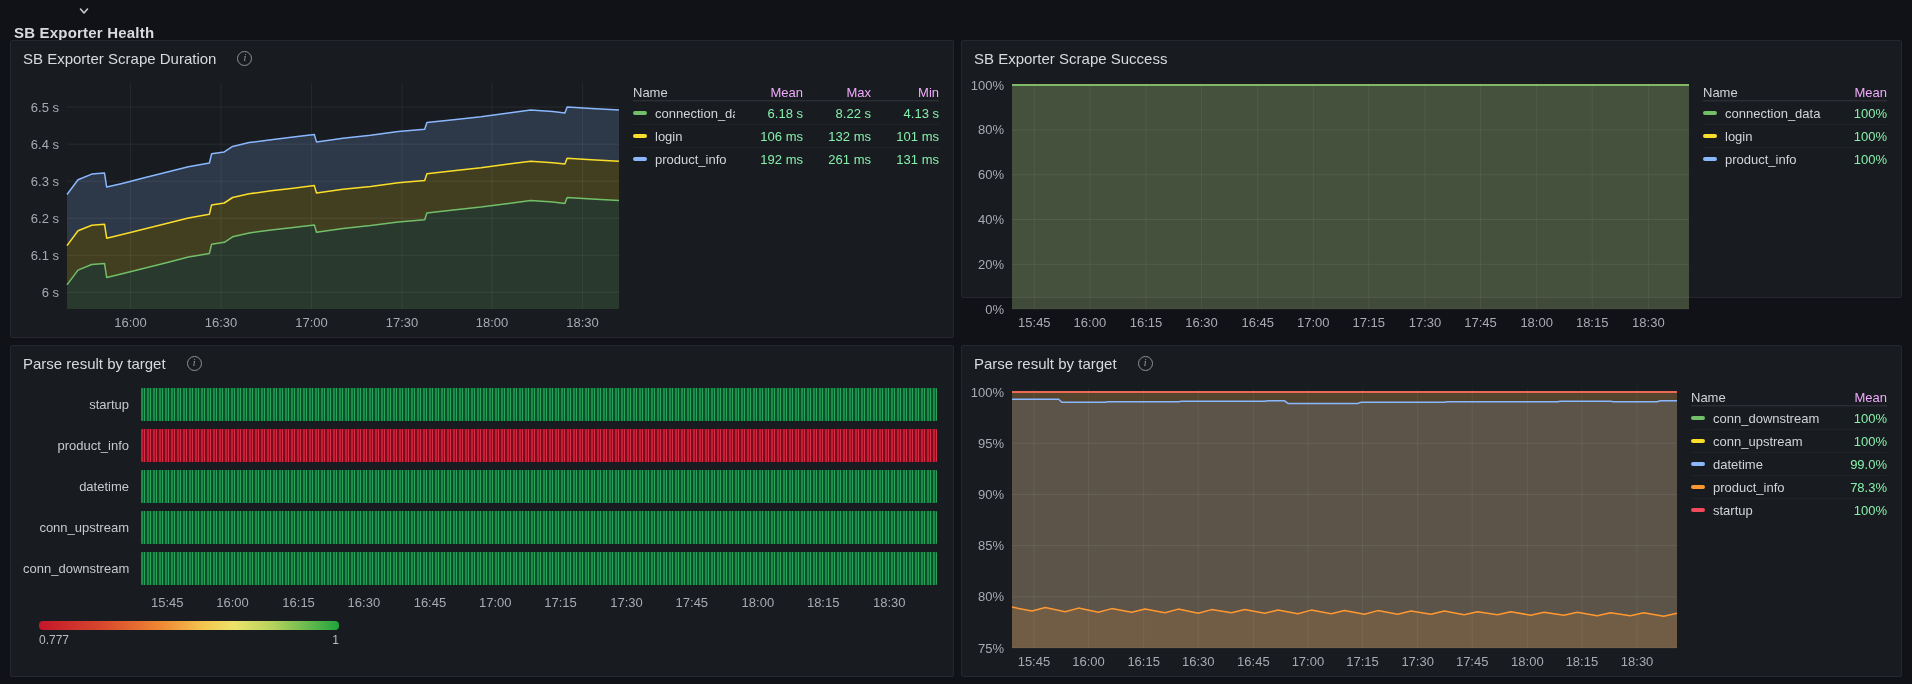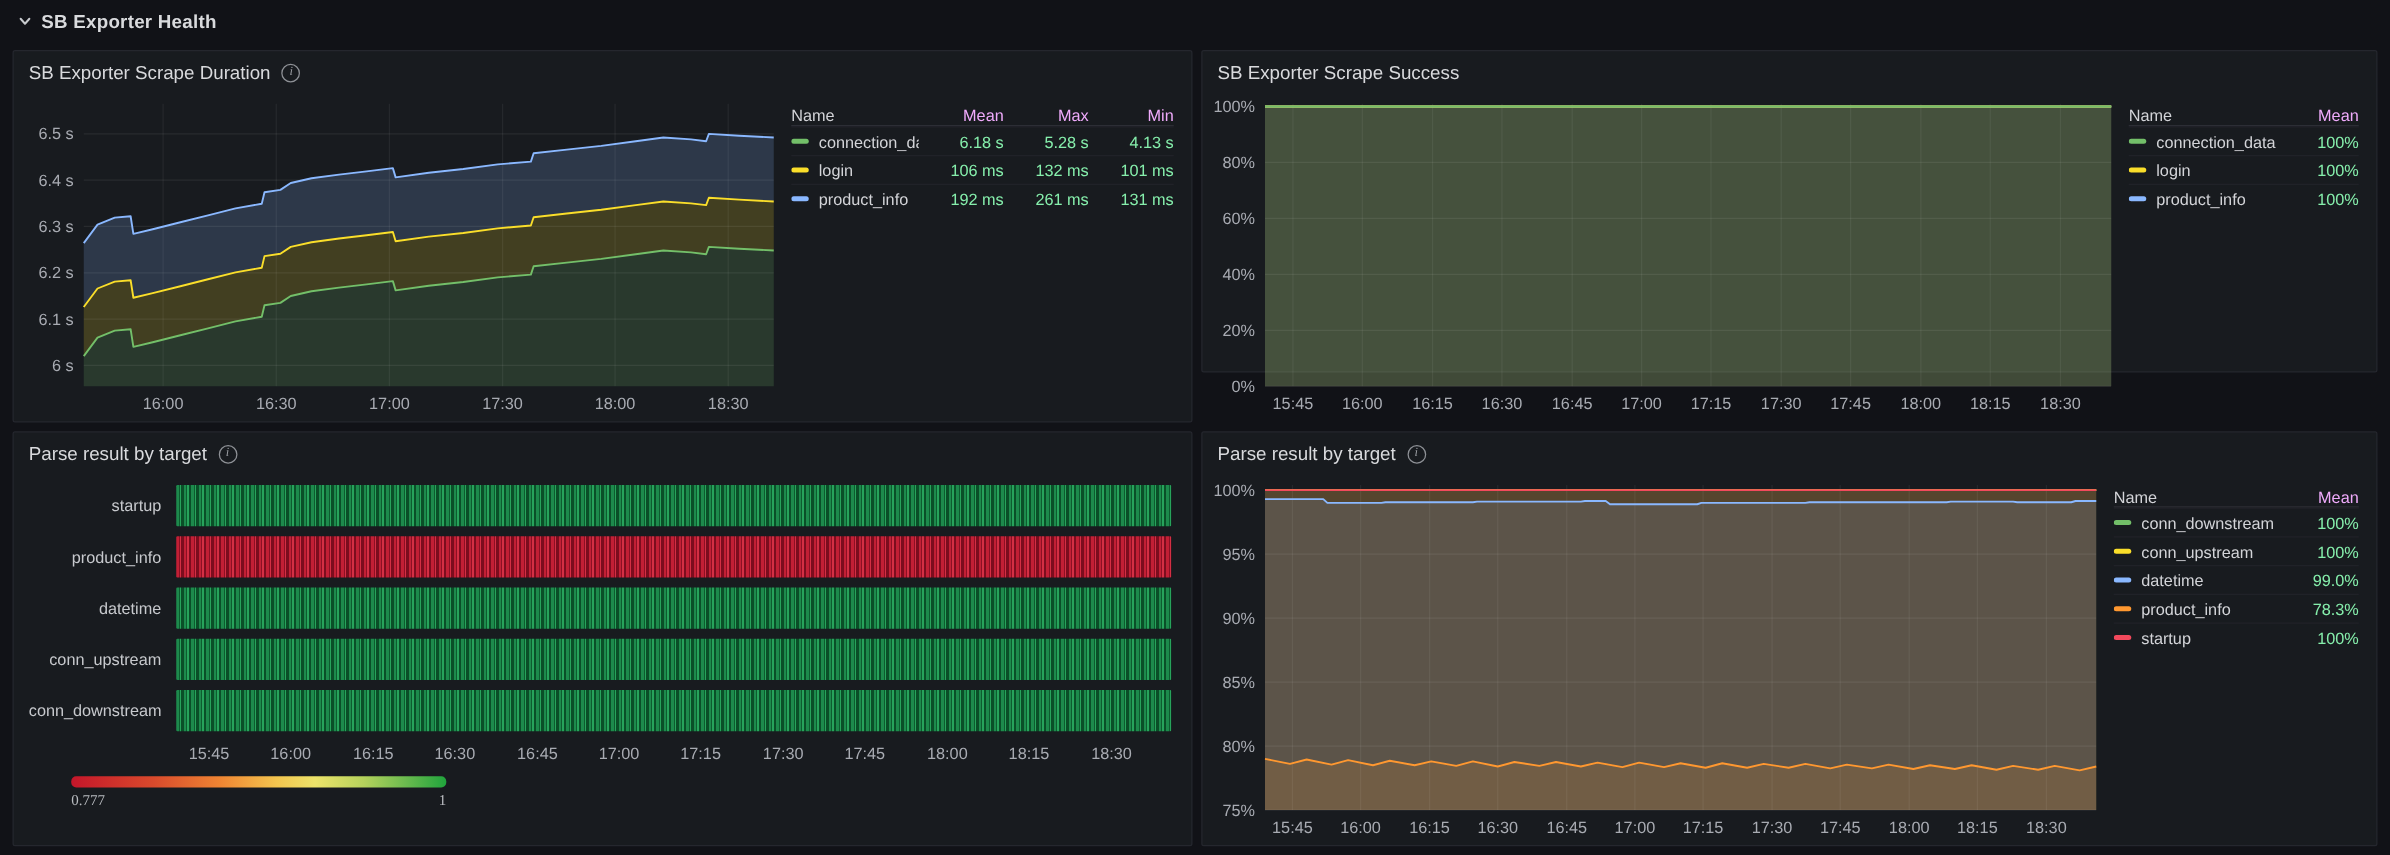--- a/index.html
+++ b/index.html
@@ -1,29 +1,29 @@
 <!DOCTYPE html>
 <html><head>
 <meta charset="utf-8">
 <style>
   * { box-sizing: border-box; margin: 0; padding: 0; }
   html,body { width:1912px; height:684px; background:#111217; overflow:hidden;
               font-family:"Liberation Sans", sans-serif; }
   .section-header { position:absolute; left:14px; top:5px; height:24px;
-    display:flex; align-items:center; gap:7px; color:#d9dadd; cursor:pointer; }
+    display:flex; align-items:center; gap:7px; color:#d9dadd; cursor:pointer;flex-direction:column; }
   .section-header .chev { color:#c7c9cd; display:flex; align-items:center; }
   .section-title { font-size:15px; font-weight:600; letter-spacing:.2px; }
 
   .panel { position:absolute; background:#181b1f; border:1px solid #25272e; border-radius:2px; }
   #panel-p1 { left:10px;  top:40px;  width:944px; height:298px; }
   #panel-p2 { left:961px; top:40px;  width:941px; height:258px; }
   #panel-p3 { left:10px;  top:345px; width:944px; height:332px; }
   #panel-p4 { left:961px; top:345px; width:941px; height:332px; }
 
-  .panel-header { height:34px; display:flex; align-items:center; gap:9px; padding:0 12px; }
+  .panel-header { height:34px; display:flex; align-items:center; gap:21px; padding:0 12px; }
   .panel-title { font-size:15px; font-weight:500; color:#d9dadd; }
   .info-icon { width:15px; height:15px; border:1px solid #8e9196; border-radius:50%;
     color:#9b9ea3; font-size:10px; line-height:1; display:inline-flex; align-items:center;
     justify-content:center; cursor:pointer; font-family:"Liberation Serif", serif; font-style:italic; }
 
   .panel-body { display:flex; height:calc(100% - 36px); padding:0 4px 2px 4px; }
   .chart { flex:1; min-width:0; height:100%; }
 
   .legend { padding:2px 10px 0 6px; font-size:13px; }
   #legend-p1 { width:322px; }
@@ -45,21 +45,21 @@
   .hm-label { width:118px; padding-right:12px; text-align:right; color:#c7c9cd; font-size:13px; }
   .hm-band { flex:1; height:33px; border-radius:1px; }
   .hm-band.pass { background:repeating-linear-gradient(90deg,
       #1d8a4c 0px,#1d8a4c 2px,#0d5c2f 2px,#0d5c2f 3px,#27a35b 3px,#27a35b 4px,#0a4f28 4px,#0a4f28 6px); }
   .hm-band.fail { background:repeating-linear-gradient(90deg,
       #c21f35 0px,#c21f35 2px,#8c1024 2px,#8c1024 3px,#d42f44 3px,#d42f44 4px,#7c0d1e 4px,#7c0d1e 6px); }
   .hm-axis { display:flex; height:24px; }
   .hm-axis-spacer { width:118px; flex:none; }
   .hm-axis-track { flex:1; position:relative; }
   .hm-tick { position:absolute; top:6px; transform:translateX(-50%); color:#a8abb2; font-size:13px; }
-  .hm-scale { margin:8px 0 0 34px; width:300px;font-family:Liberation Serif, serif; }
+  .hm-scale { margin:8px 0 0 16px; width:300px; }
   .hm-scale-bar { height:9px; border-radius:4px; background:linear-gradient(90deg,
       #c4162a 0%, #d94a2c 22%, #ef8633 40%, #f3c64f 55%, #ede36a 65%, #b5d25c 78%, #6cbb4f 89%, #20a43c 100%); }
   .hm-scale-labels { display:flex; justify-content:space-between; color:#b9bcc0; font-size:12px; margin-top:3px; }
 
   svg text { font-family:"Liberation Sans", sans-serif; }
 </style>
 </head>
 <body>
 
 <div class="section-header">
@@ -115,21 +115,21 @@
           <span class="lg-val">Mean</span>
           <span class="lg-val">Max</span>
           <span class="lg-val">Min</span>
         </div>
         <div class="lg-row">
           <span class="lg-name">
             <span class="lg-swatch" style="background: rgb(115, 191, 105);"></span>
             <span>connection_data</span>
           </span>
           <span class="lg-val">6.18 s</span>
-          <span class="lg-val">5.28 s</span>
+          <span class="lg-val">8.22 s</span>
           <span class="lg-val">4.13 s</span>
         </div>
         <div class="lg-row">
           <span class="lg-name">
             <span class="lg-swatch" style="background: rgb(250, 222, 42);"></span>
             <span>login</span>
           </span>
           <span class="lg-val">106 ms</span>
           <span class="lg-val">132 ms</span>
           <span class="lg-val">101 ms</span>

